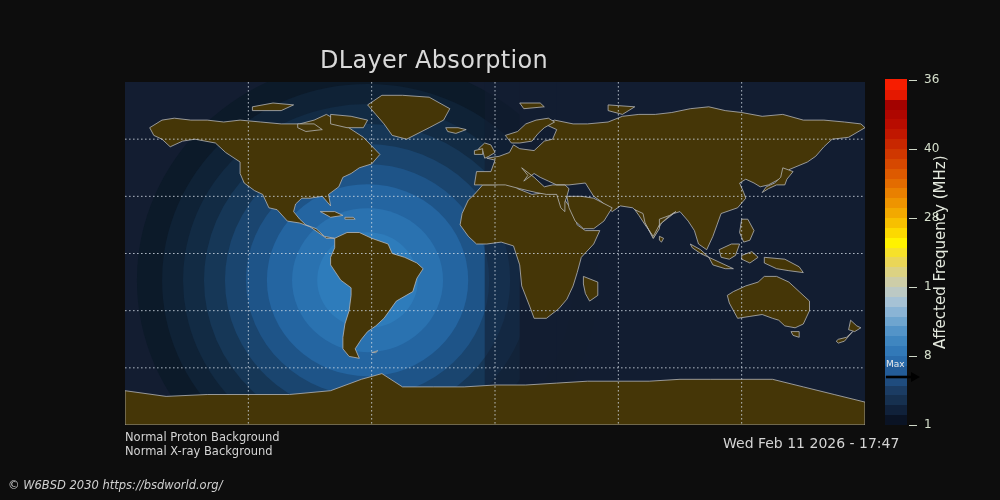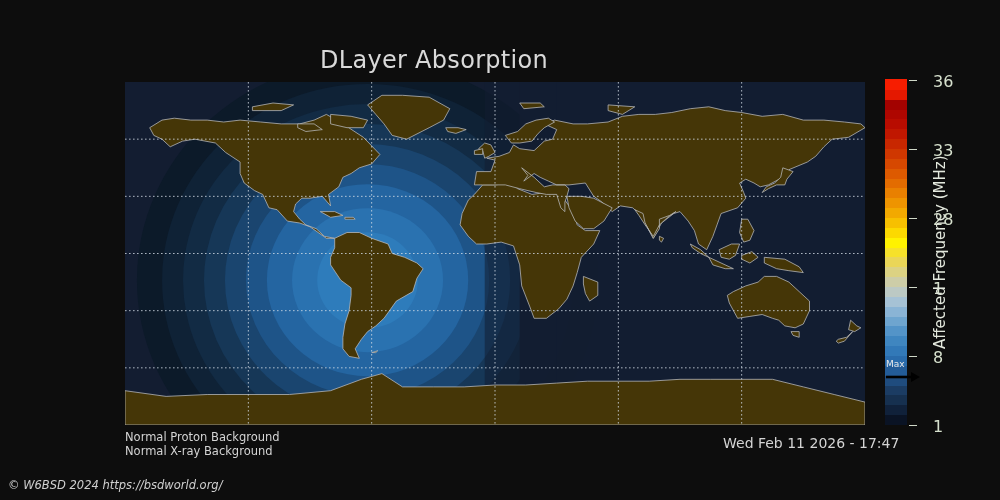--- a/index.html
+++ b/index.html
@@ -13,21 +13,21 @@
   
   #plot{position:absolute;left:125px;top:82px;width:740px;height:343px;
         background:#131d31;overflow:hidden;}
   #plot svg{display:block;}
 
   
   #cbwrap{position:absolute;left:885px;top:80px;width:22px;height:345px;}
   #cbar{position:absolute;left:0;top:0;width:22px;height:345px;}
   .cbseg{width:22px;}
   .ctick{position:absolute;left:24px;height:1px;width:8px;background:#cfd8c8;}
-  .clab{position:absolute;left:48px;color:#d6e0cd;font-size:16px;
+  .clab{position:absolute;left:39px;color:#d6e0cd;font-size:12px;
         transform:translateY(-8px);white-space:nowrap;}
   #cbtitle{position:absolute;left:930px;top:80px;height:345px;width:20px;
            color:#e3e8dd;font-size:15px;writing-mode:vertical-rl;
            transform:rotate(180deg);display:flex;align-items:center;
            justify-content:center;white-space:nowrap;}
   #maxmark{position:absolute;left:885px;top:360px;width:40px;height:24px;text-decoration:underline;}
   #maxmark .mtxt{position:absolute;left:1px;top:-1px;color:#e8e8e8;font-size:9px;}
   #maxmark .marrow{position:absolute;left:1px;top:12px;}
 
   
@@ -150,30 +150,30 @@
       </div>
   <div class="ctick" style="top: 345px;"></div>
       <div class="clab" style="top: 345px;">1</div>
       <div class="ctick" style="top: 276px;"></div>
       <div class="clab" style="top: 276px;">8</div>
       <div class="ctick" style="top: 207px;"></div>
       <div class="clab" style="top: 207px;">1</div>
       <div class="ctick" style="top: 138px;"></div>
       <div class="clab" style="top: 138px;">28</div>
       <div class="ctick" style="top: 69px;"></div>
-      <div class="clab" style="top: 69px;">33</div>
+      <div class="clab" style="top: 69px;">40</div>
       <div class="ctick" style="top: 0px;"></div>
       <div class="clab" style="top: 0px;">36</div>
     </div>
   <div id="maxmark">
     <span class="mtxt">Max</span>
     <svg class="marrow" width="34" height="10">
       <line x1="0" y1="5" x2="26" y2="5" stroke="#000" stroke-width="2.6"></line>
       <polygon points="25,0 34,5 25,10" fill="#000"></polygon>
     </svg>
   </div>
   <div id="cbtitle">Affected Frequency (MHz)</div>
 
   <div class="status" id="st2">Normal X-ray Background</div>
   <div class="status" id="st1">Normal Proton Background</div>
   <div id="stamp">Wed Feb 11 2026 - 17:47</div>
-  <div id="copy">© W6BSD 2024 https://bsdworld.org/</div>
+  <div id="copy">© W6BSD 2030 https://bsdworld.org/</div>
 </div>
 
 </body></html>

